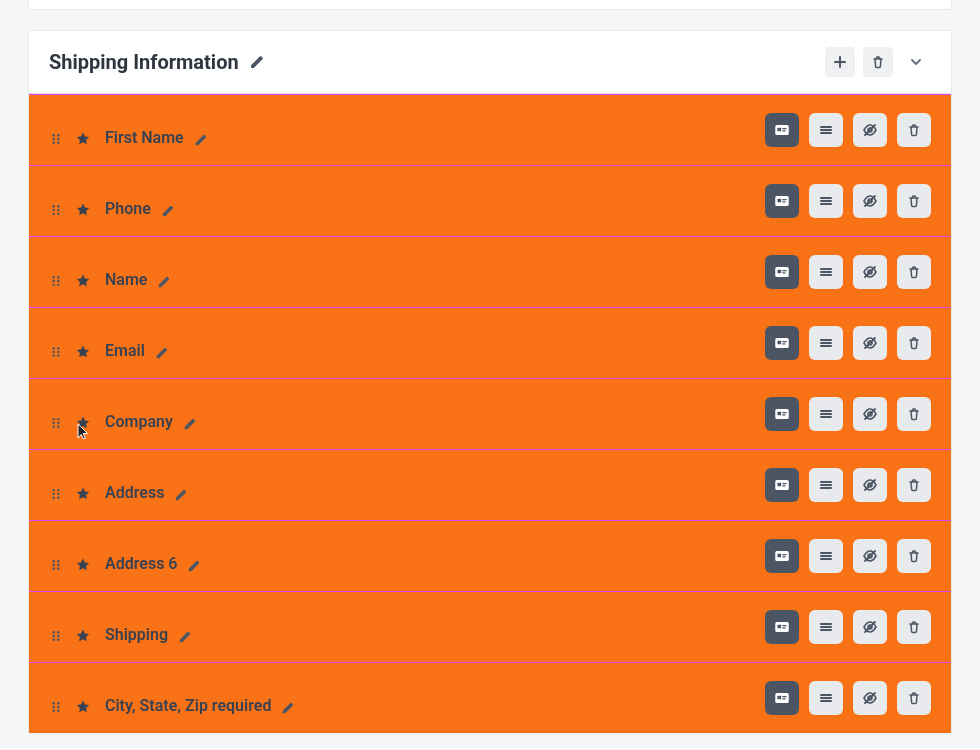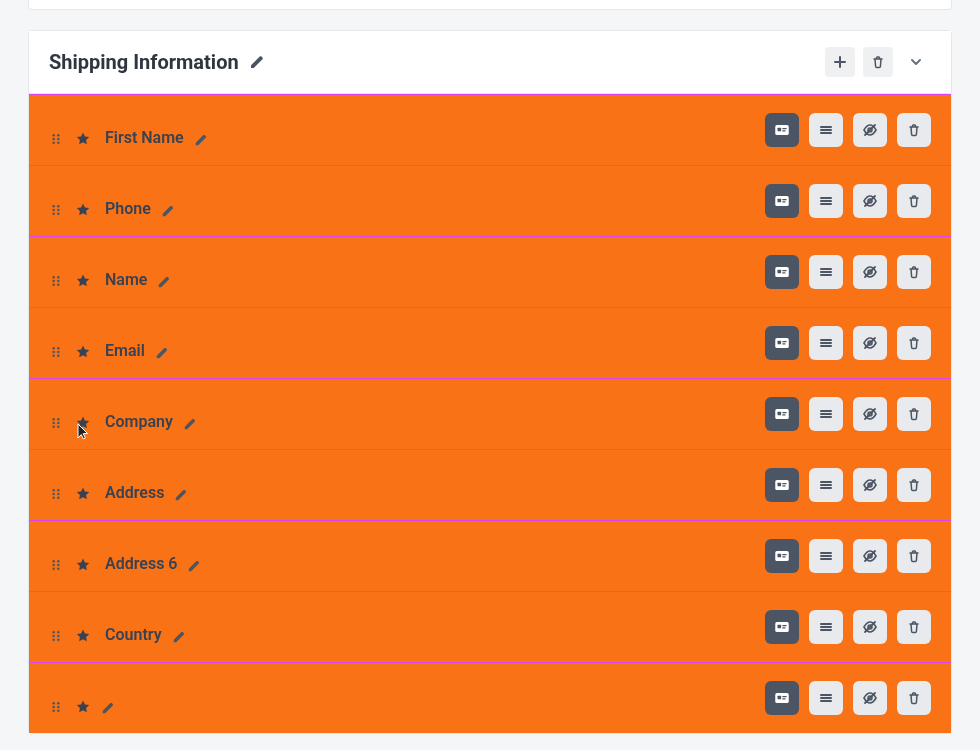--- a/index.html
+++ b/index.html
@@ -488,61 +488,62 @@
         <span class="drag-handle">
             <svg width="15" height="16" viewBox="0 0 15 16">
               <use href="#ic-dots"></use>
             </svg>
           </span>
         <span class="star">
             <svg width="16" height="16" viewBox="0 0 16 16">
               <use href="#ic-star"></use>
             </svg>
           </span>
-        <span class="field-name">Country</span>
-        <span class="row-edit">
-            <svg width="14" height="14" viewBox="0 0 16 16">
-              <use href="#ic-pencil"></use>
-            </svg>
-          </span>
-        <div class="row-actions">
-          <span class="action-btn primary">
-              <svg width="18" height="18" viewBox="0 0 16 16">
-                <use href="#ic-card-dark"></use>
-              </svg>
-            </span>
-          <span class="action-btn">
-              <svg width="16" height="16" viewBox="0 0 16 16">
-                <use href="#ic-menu"></use>
-              </svg>
-            </span>
-          <span class="action-btn">
-              <svg width="16" height="16" viewBox="0 0 16 16">
-                <use href="#ic-eye-off"></use>
-              </svg>
-            </span>
-          <span class="action-btn">
-              <svg width="16" height="16" viewBox="0 0 16 16">
-                <use href="#ic-trash"></use>
-              </svg>
-            </span>
-        </div>
-      </div>
-
-      <div class="field-row">
-        <span class="drag-handle">
-            <svg width="15" height="16" viewBox="0 0 15 16">
-              <use href="#ic-dots"></use>
-            </svg>
-          </span>
-        <span class="star">
-            <svg width="16" height="16" viewBox="0 0 16 16">
-              <use href="#ic-star"></use>
-            </svg>
-          </span>
+        <span class="field-name">Shipping</span>
+        <span class="row-edit">
+            <svg width="14" height="14" viewBox="0 0 16 16">
+              <use href="#ic-pencil"></use>
+            </svg>
+          </span>
+        <div class="row-actions">
+          <span class="action-btn primary">
+              <svg width="18" height="18" viewBox="0 0 16 16">
+                <use href="#ic-card-dark"></use>
+              </svg>
+            </span>
+          <span class="action-btn">
+              <svg width="16" height="16" viewBox="0 0 16 16">
+                <use href="#ic-menu"></use>
+              </svg>
+            </span>
+          <span class="action-btn">
+              <svg width="16" height="16" viewBox="0 0 16 16">
+                <use href="#ic-eye-off"></use>
+              </svg>
+            </span>
+          <span class="action-btn">
+              <svg width="16" height="16" viewBox="0 0 16 16">
+                <use href="#ic-trash"></use>
+              </svg>
+            </span>
+        </div>
+      </div>
+
+      <div class="field-row">
+        <span class="drag-handle">
+            <svg width="15" height="16" viewBox="0 0 15 16">
+              <use href="#ic-dots"></use>
+            </svg>
+          </span>
+        <span class="star">
+            <svg width="16" height="16" viewBox="0 0 16 16">
+              <use href="#ic-star"></use>
+            </svg>
+          </span>
+        <span class="field-name">City, State, Zip required</span>
         <span class="row-edit">
             <svg width="14" height="14" viewBox="0 0 16 16">
               <use href="#ic-pencil"></use>
             </svg>
           </span>
         <div class="row-actions">
           <span class="action-btn primary">
               <svg width="18" height="18" viewBox="0 0 16 16">
                 <use href="#ic-card-dark"></use>
               </svg>

